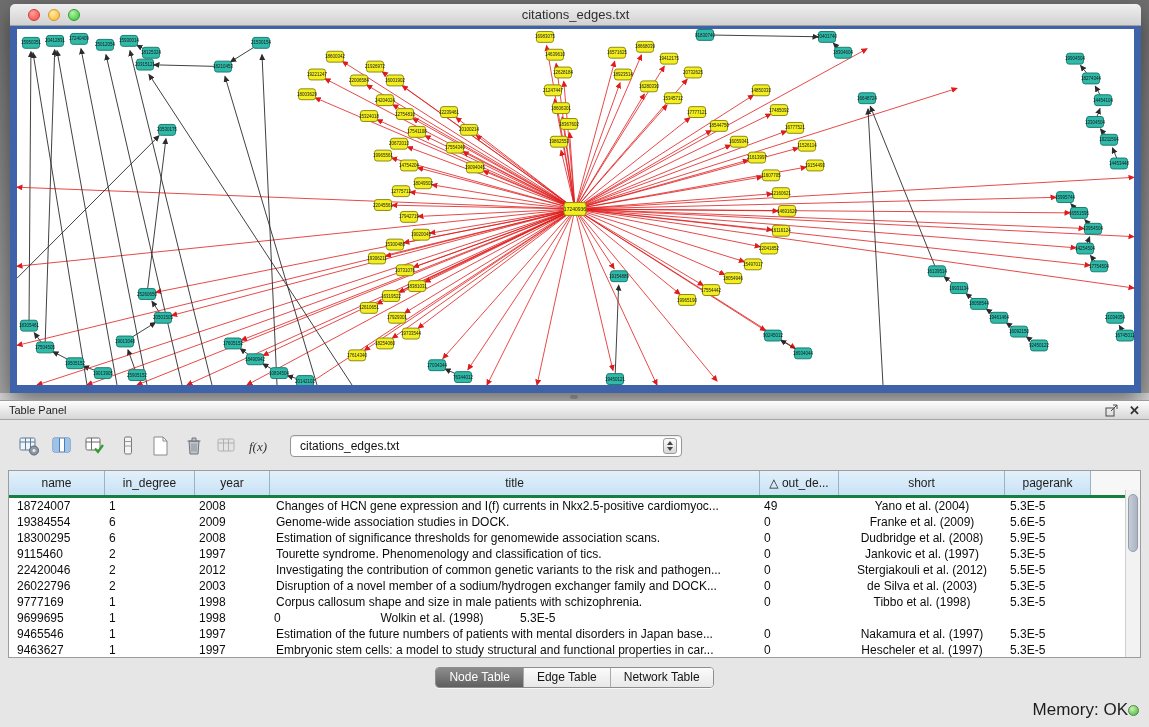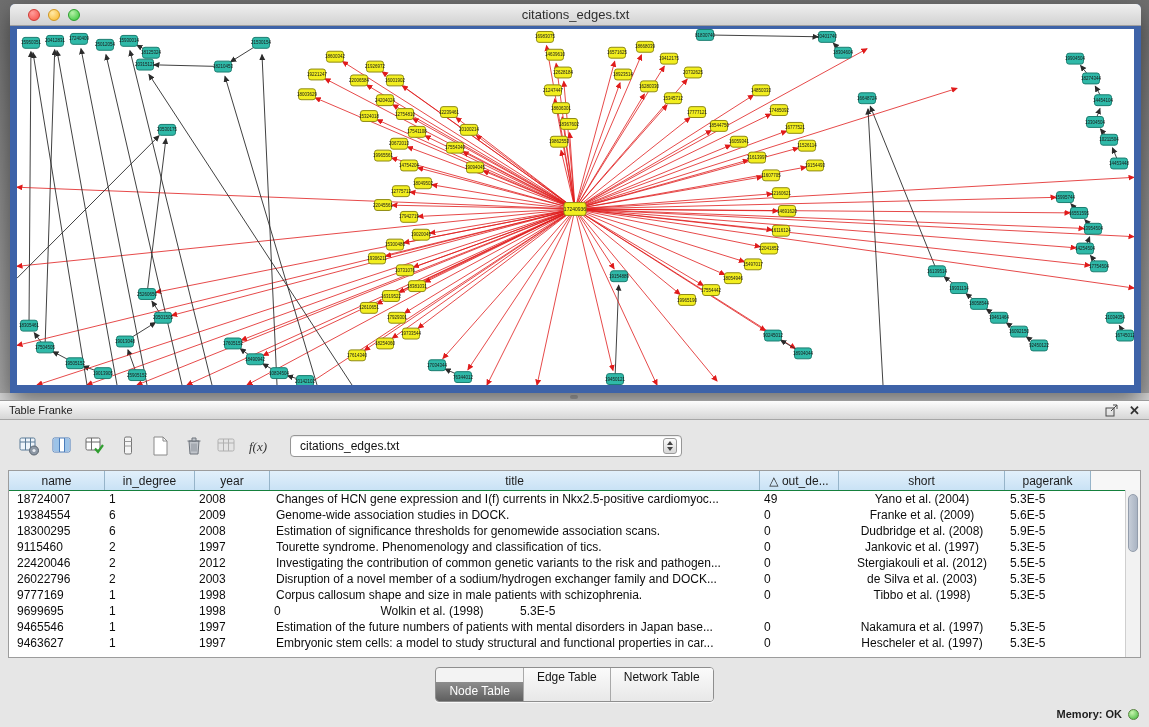--- a/index.html
+++ b/index.html
@@ -53,21 +53,21 @@
     box-shadow: inset 0 1px 1px rgba(0,0,0,.08); }
   .stepper { position:absolute; right:4px; top:2px; width:14px; height:16px;
     border:1px solid #9a9a9a; border-radius:3px;
     background:linear-gradient(#fcfcfc,#d7d7d7);
     display:flex; flex-direction:column; align-items:center; justify-content:center; gap:2px; }
   .tri-up    { width:0; height:0; border-left:3.5px solid transparent; border-right:3.5px solid transparent; border-bottom:4px solid #444; }
   .tri-down  { width:0; height:0; border-left:3.5px solid transparent; border-right:3.5px solid transparent; border-top:4px solid #444; }
   
   .tablebox { margin:2px 8px 0 8px; height:188px; background:#fff;
     border:1px solid #9c9c9c; position:relative; overflow:hidden; }
-  .thead { display:flex; height:20px; border-bottom:1px solid #15803d;justify-content:space-between; }
+  .thead { display:flex; height:27px; border-bottom:3px solid #15803d;justify-content:space-between; }
   .hcell { display:flex; align-items:center; justify-content:center;
     font-size:12px; color:#1c1c1c;
     background:linear-gradient(#e2f0fb,#c9e2f5);
     border-right:1px solid #96b4c9; overflow:hidden; white-space:nowrap; flex:none; }
   .hcell.filler { flex:1; background:#f7f7f7; border-right:none; }
   .trow { display:flex; height:16px; }
   .tcell { font-size:12px; color:#0c0c0c; line-height:16px; overflow:hidden;
     white-space:nowrap; flex:none; }
   .c0 { width:96px;  padding-left:8px; }
   .c1 { width:90px;  padding-left:4px; }
@@ -82,24 +82,24 @@
   .vthumb { position:absolute; left:2px; right:2px; top:4px; height:58px;
     border-radius:5px; background:linear-gradient(90deg,#c6cdd8,#aab4c3);
     border:1px solid #939dac; }
   
   .tabsrow { display:flex; justify-content:center; margin-top:9px; }
   .seg { display:flex; border:1px solid #8e8e8e; border-radius:4px; overflow:hidden;
     background:#f3f3f3; box-shadow: 0 1px 0 rgba(255,255,255,.7); }
   .seg .tab { padding:2px 13px 3px 13px; font-size:12px; color:#141414;
     border-left:1px solid #a9a9a9; background:linear-gradient(#fbfbfb,#e8e8e8); }
   .seg .tab:first-child { border-left:none; }
-  .seg .tab.selected { background:linear-gradient(#8d8d8d,#5f5f5f); color:#fff;margin-top:14px; }
+  .seg .tab.selected { background:linear-gradient(#8d8d8d,#5f5f5f); color:#fff; }
   
   .status { position:absolute; right:10px; bottom:7px; display:flex; align-items:center;
-    gap:6px; font-size:11px; color:#1d1d1d;font-weight:bold; }
+    font-size:17px; color:#1d1d1d; }
   .memdot { width:11px; height:11px; border-radius:50%;
     background: radial-gradient(circle at 35% 30%, #c8f5ae, #3cb437);
     border:1px solid #57833f; }
 </style>
 </head>
 <body>
 
 <div class="desktop-top"></div>
 
 <div class="net-window">
@@ -506,21 +506,21 @@
     </div>
   </div>
 </div>
 
 <div class="splitter">
     <div class="knob"></div>
   </div>
 
 <div class="bottom">
   <div class="panel-header">
-    <span>Table Franke</span>
+    <span>Table Panel</span>
     <span class="spacer"></span>
     <span class="ph-icon">
       <svg width="14" height="13" viewBox="0 0 14 13">
           <rect x="1" y="4" width="8" height="8" fill="none" stroke="#4a4a4a"></rect>
           <path d="M6 7 L12 1 M12 1 H8 M12 1 V5" stroke="#4a4a4a" fill="none"></path>
         </svg>
     </span>
     <span class="ph-icon close-x">✕</span>
   </div>
 

